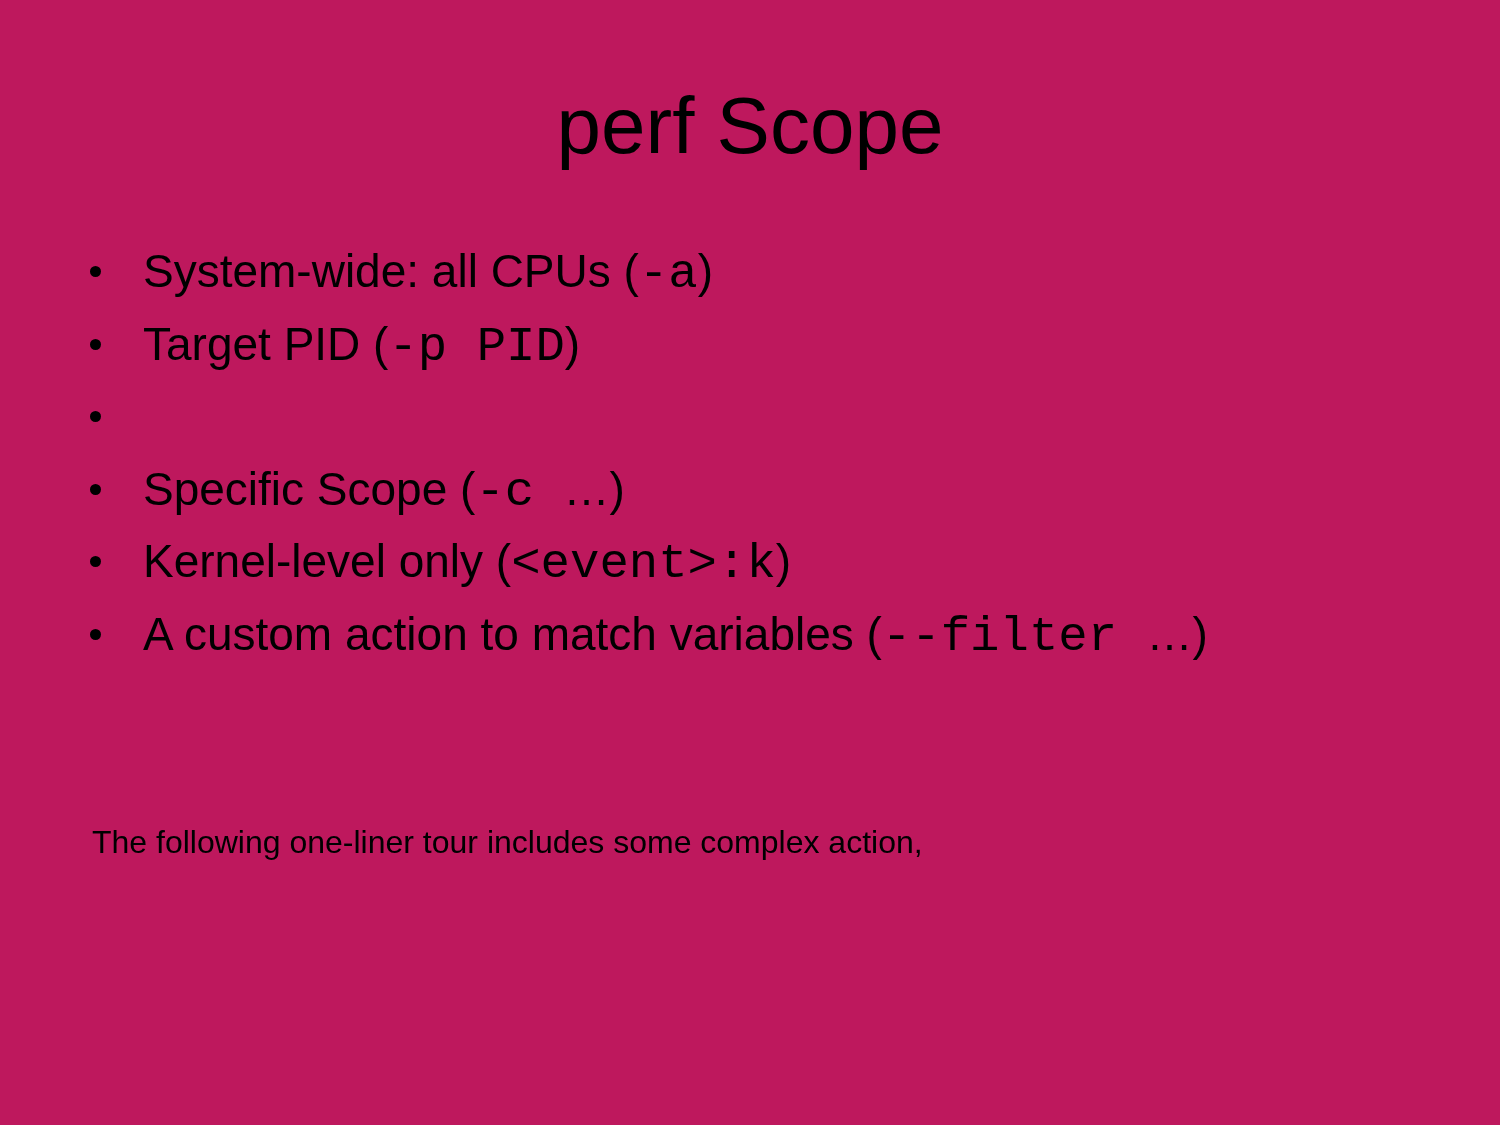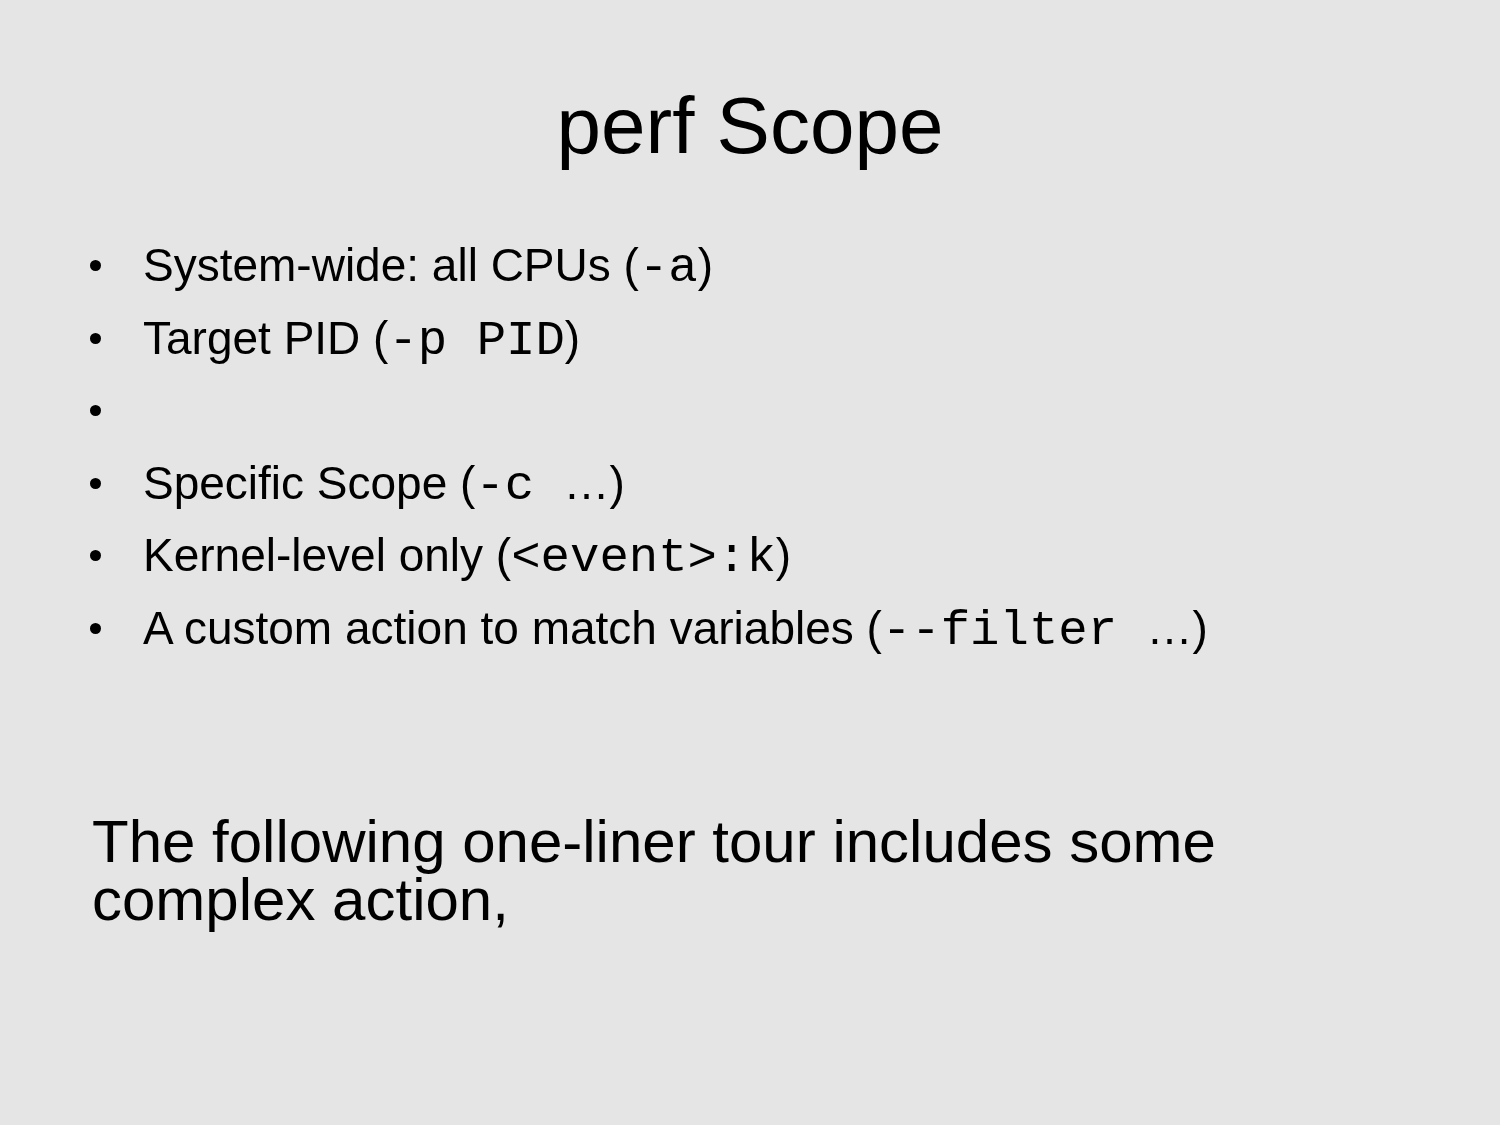--- a/index.html
+++ b/index.html
@@ -12,36 +12,36 @@
     height: 1125px;
     position: relative;
     overflow: hidden;
     color: #000000;
     font-family: "Liberation Sans", sans-serif;
     -webkit-font-smoothing: antialiased;
   }
   .slide {
     position: absolute;
     inset: 0;
-    background: #e5e5e5;
+    background: #be185d;
   }
   .slide-title {
     position: absolute;
     top: 86px;
     left: 0;
     width: 100%;
     text-align: center;
     font-size: 80px;
     line-height: 1;
     font-weight: 400;
     letter-spacing: 0;
   }
   ul.bullet-list {
     position: absolute;
-    top: 229px;
+    top: 235px;
     left: 0;
     width: 100%;
     margin: 0;
     padding: 0;
     list-style: none;
   }
   ul.bullet-list li {
     position: relative;
     height: 72.5px;
     line-height: 72.5px;
@@ -60,21 +60,21 @@
   }
   .mono {
     font-family: "Liberation Mono", monospace;
     font-size: 49px;
   }
   .closing-paragraph {
     position: absolute;
     top: 813px;
     left: 92px;
     right: 60px;
-    font-size: 60px;
+    font-size: 32px;
     line-height: 58px;
   }
 </style>
 </head>
 <body>
 
 <div class="slide">
 
   <div class="slide-title">perf Scope</div>
 

